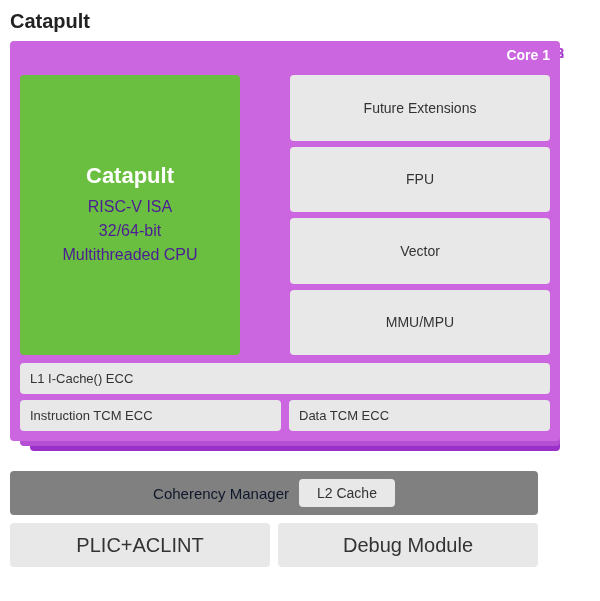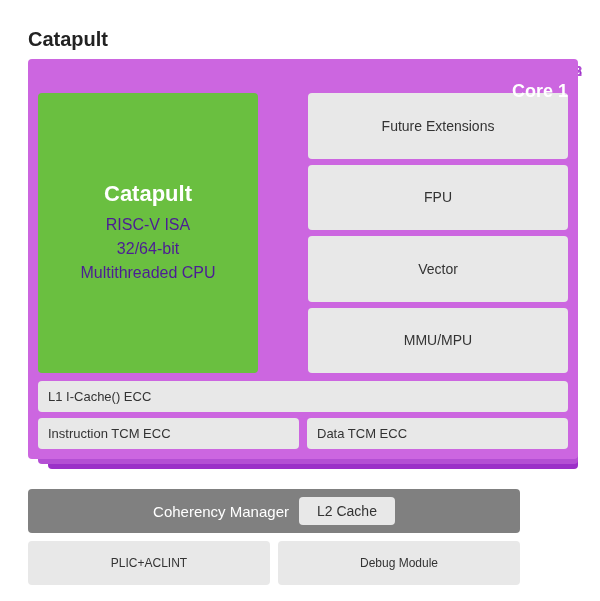--- a/index.html
+++ b/index.html
@@ -8,21 +8,21 @@
       height: 601px;
       background: #fff;
       font-family: Arial, sans-serif;
       overflow: hidden;
     }
 
     .page-container {
       width: 548px;
       height: 601px;
       background: #fff;
-      padding: 28px;
+      padding: 10px;
     }
 
     .page-title {
       font-size: 20px;
       font-weight: bold;
       color: #222;
       margin-bottom: 8px;
     }
 
     
@@ -77,24 +77,24 @@
       top: 0;
       left: 0;
       width: 550px;
       height: 400px;
       background: #cc66e0;
       border-radius: 4px;
       padding: 10px;
     }
     .core-1-label {
       position: absolute;
-      top: 22px;
+      top: 6px;
       right: 10px;
       color: #fff;
-      font-size: 18px;
+      font-size: 14px;
       font-weight: bold;
     }
 
     
     .core-inner {
       display: flex;
       flex-direction: column;
       height: 100%;
       padding-top: 24px;
     }
@@ -195,40 +195,40 @@
       height: 44px;
       display: flex;
       flex-direction: row;
       align-items: center;
       justify-content: center;
       gap: 10px;
     }
 
     .bottom-bar-label {
       font-size: 15px;
-      color: #ffffff;
+      color: #0f172a;
     }
 
     .bottom-bar-box {
       background: #e8e8e8;
       border-radius: 4px;
       padding: 6px 18px;
       font-size: 14px;
       color: #333;
     }
 
     .bottom-bar-half {
       flex: 1;
       background: #e8e8e8;
       border-radius: 4px;
       height: 44px;
       display: flex;
       align-items: center;
       justify-content: center;
-      font-size: 12px;
+      font-size: 20px;
       color: #333;
     }
   </style>
 </head>
 <body>
 
 <div class="page-container">
   <div class="page-title">Catapult</div>
 
   <div class="cores-stack">

